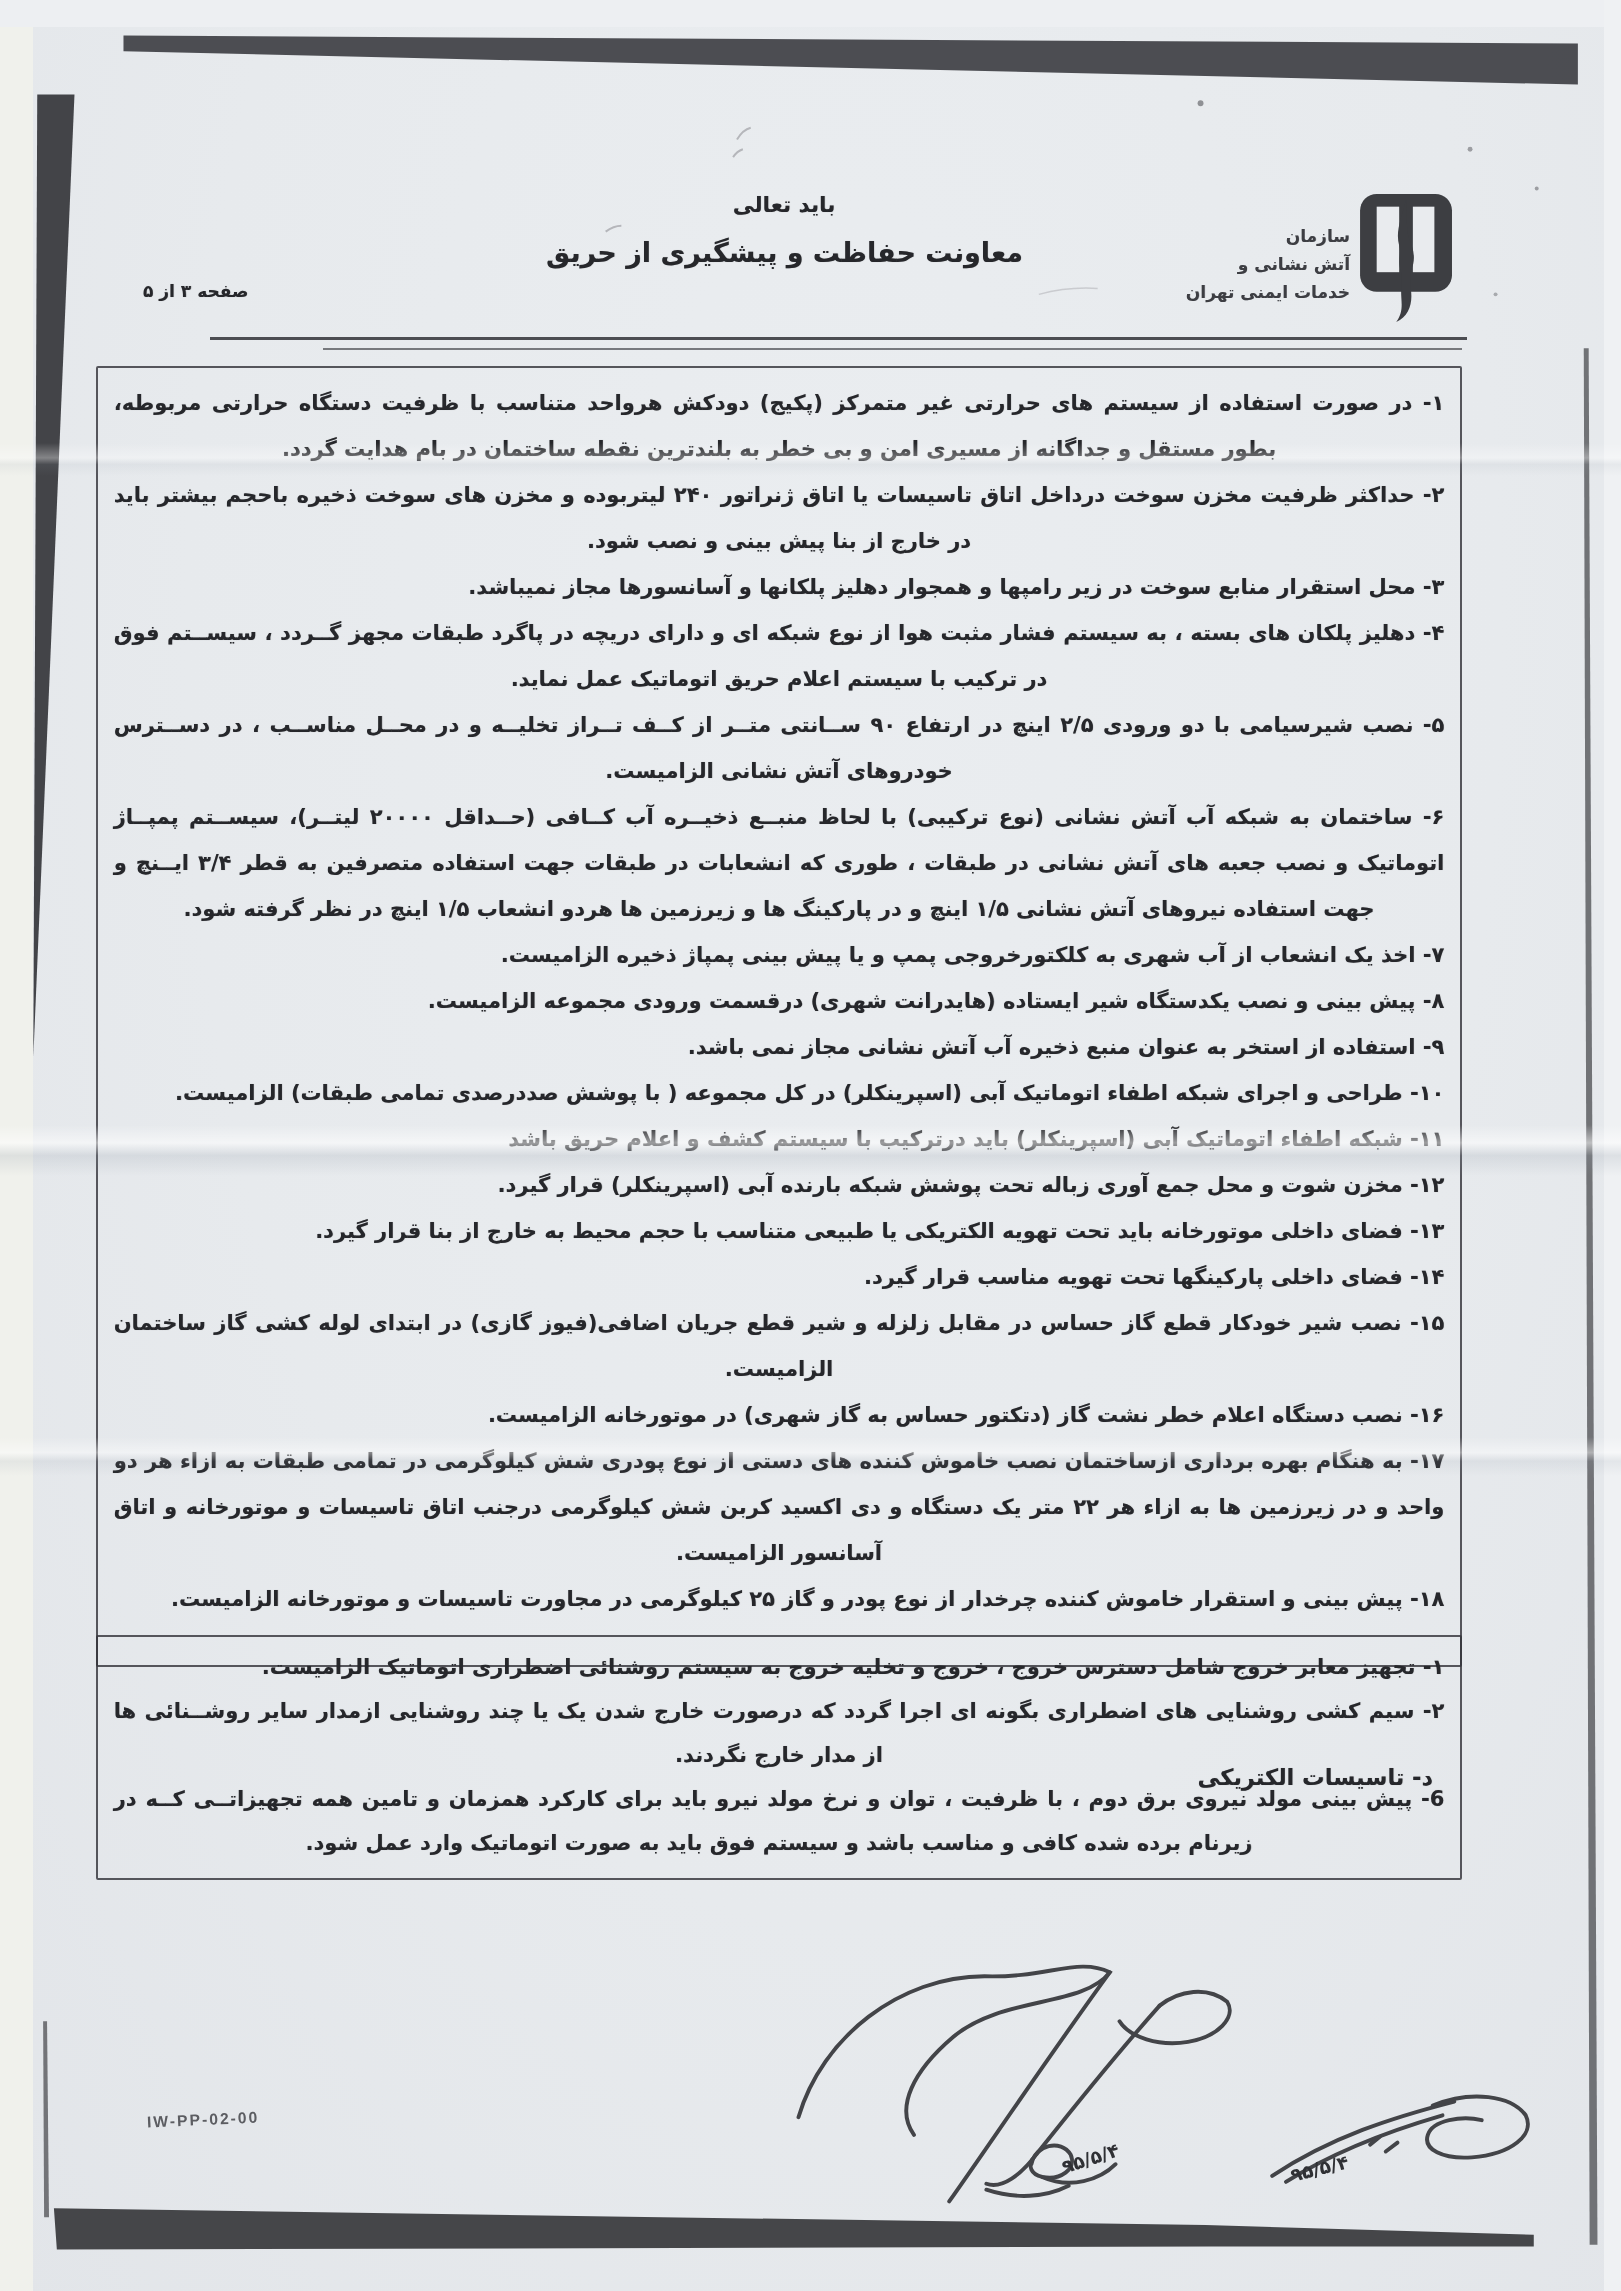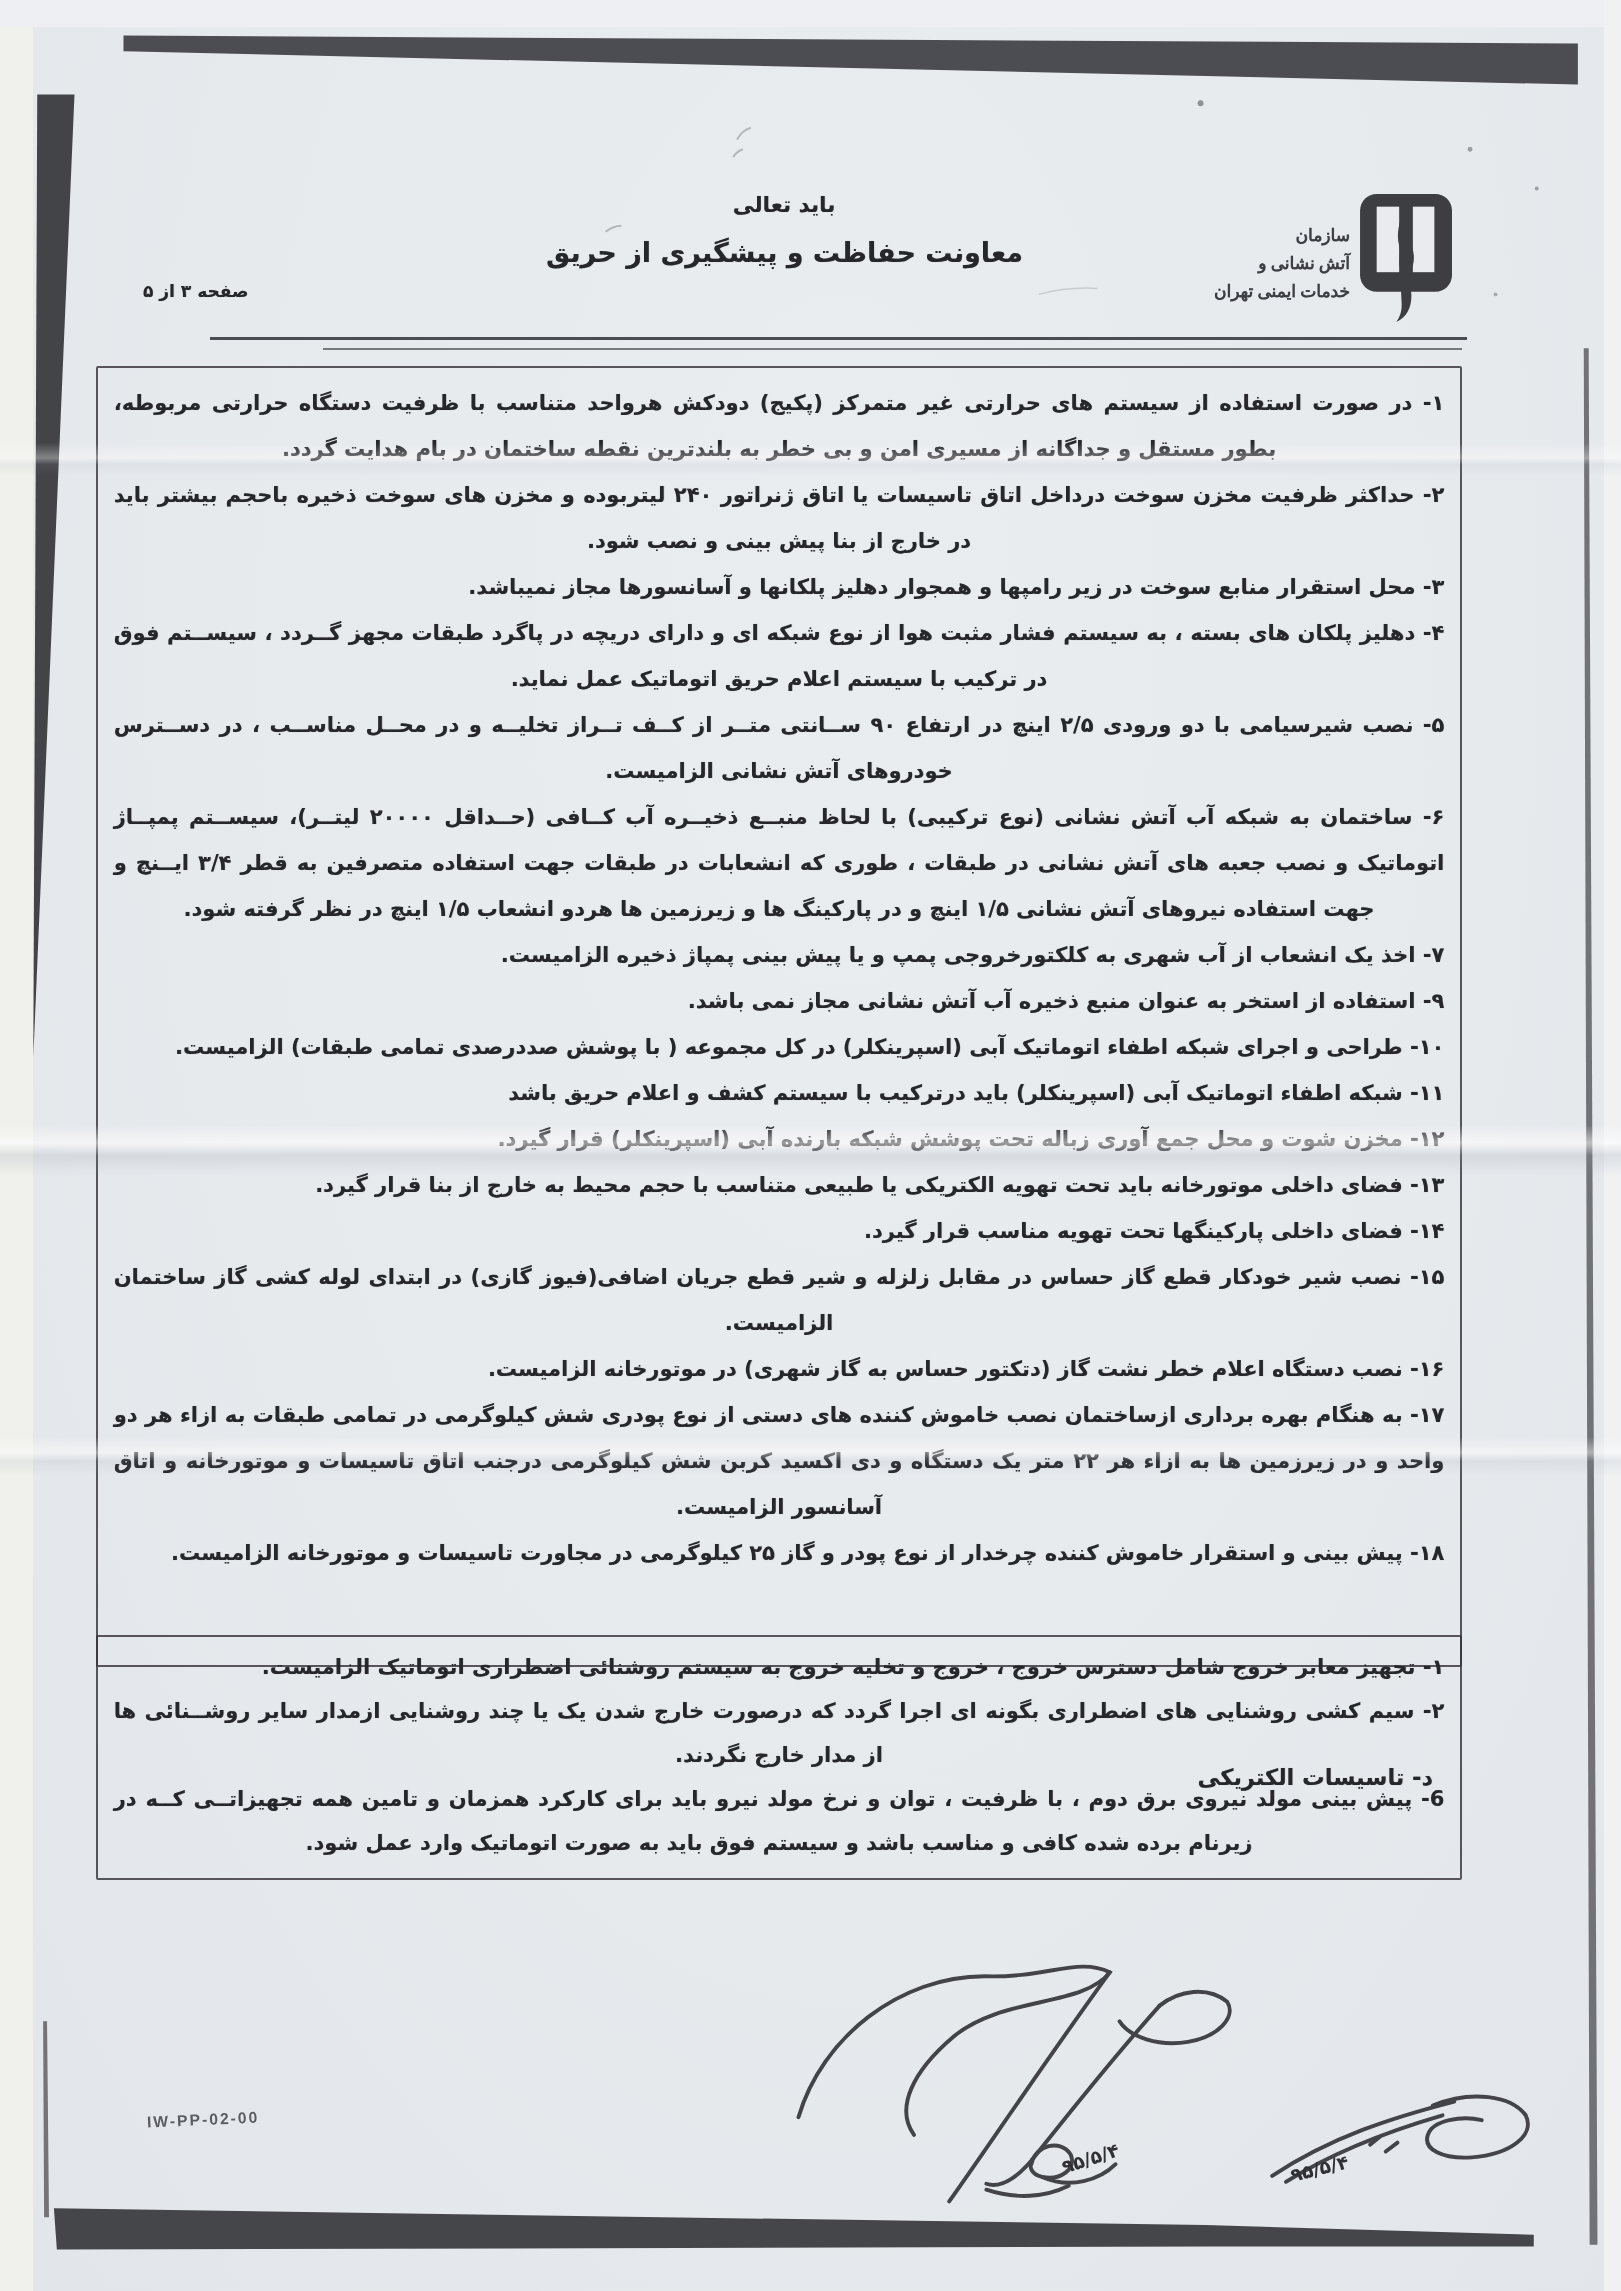--- a/index.html
+++ b/index.html
@@ -14,21 +14,21 @@
   .edge-right { left:1604px; top:0; width:17.6px; height:2292px; background:#eff1f3; }
 
   .typed { color:#26272b; font-weight:bold; text-shadow:0.3px 0.3px 0.7px rgba(25,26,30,.38); }
 
   .bismillah { position:absolute; top:192px; left:549px; width:470px; text-align:center; font-size:21.6px; }
   .doc-title { position:absolute; top:237px; left:461px; width:647px; text-align:center; font-size:27px; letter-spacing:0.5px; }
   .page-num  { position:absolute; top:281px; left:143px; font-size:17px; letter-spacing:1px; }
 
   .org-caption { position:absolute; top:222px; left:1123px; width:227px; direction:rtl; text-align:right;
                  font-size:17px; line-height:28px; color:#3d3e43; font-weight:bold;
-                 text-shadow:0.3px 0.3px 0.6px rgba(40,41,46,.3);font-family:Liberation Serif, serif; }
+                 text-shadow:0.3px 0.3px 0.6px rgba(40,41,46,.3); }
   .logo { position:absolute; left:1358px; top:192px; }
 
   .rule1 { position:absolute; left:210px; top:337px; width:1257px; height:2.9px; background:#3b3c40; opacity:.9; }
   .rule2 { position:absolute; left:323px; top:348px; width:1139px; height:2px; background:#3b3c40; opacity:.65; }
 
   .box { position:absolute; left:96px; width:1366px; box-sizing:border-box; direction:rtl;
          border:2px solid rgba(52,53,58,.82); border-radius:2px; overflow:hidden; }
   .box1 { top:366px; height:1301px; padding:11.8px 15.7px 0 15.7px; }
   .box2 { top:1635px; height:245px; padding:7.8px 15.7px 0 15.7px; }
 
@@ -89,20 +89,21 @@
   <div class="rule2"></div>
 
   <div class="box box1">
     <div class="item center-last">۱- در صورت استفاده از سیستم های حرارتی غیر متمرکز (پکیج) دودکش هرواحد متناسب با ظرفیت دستگاه حرارتی مربوطه، بطور مستقل و جداگانه از مسیری امن و بی خطر به بلندترین نقطه ساختمان در بام هدایت گردد.</div>
     <div class="item center-last">۲- حداکثر ظرفیت مخزن سوخت درداخل اتاق تاسیسات یا اتاق ژنراتور ۲۴۰ لیتربوده و مخزن های سوخت ذخیره باحجم بیشتر باید در خارج از بنا پیش بینی و نصب شود.</div>
     <div class="item">۳- محل استقرار منابع سوخت در زیر رامپها و همجوار دهلیز پلکانها و آسانسورها مجاز نمیباشد.</div>
     <div class="item center-last">۴- دهلیز پلکان های بسته ، به سیستم فشار مثبت هوا از نوع شبکه ای و دارای دریچه در پاگرد طبقات مجهز گــردد ، سیســتم فوق در ترکیب با سیستم اعلام حریق اتوماتیک عمل نماید.</div>
     <div class="item center-last">۵- نصب شیرسیامی با دو ورودی ۲/۵ اینچ در ارتفاع ۹۰ ســانتی متــر از کــف تــراز تخلیــه و در محــل مناســب ، در دســترس خودروهای آتش نشانی الزامیست.</div>
     <div class="item center-last">۶- ساختمان به شبکه آب آتش نشانی (نوع ترکیبی) با لحاظ منبــع ذخیــره آب کــافی (حــداقل ۲۰۰۰۰ لیتــر)، سیســتم پمپــاژ اتوماتیک و نصب جعبه های آتش نشانی در طبقات ، طوری که انشعابات در طبقات جهت استفاده متصرفین به قطر ۳/۴ ایــنچ و جهت استفاده نیروهای آتش نشانی ۱/۵ اینچ و در پارکینگ ها و زیرزمین ها هردو انشعاب ۱/۵ اینچ در نظر گرفته شود.</div>
     <div class="item">۷- اخذ یک انشعاب از آب شهری به کلکتورخروجی پمپ و یا پیش بینی پمپاژ ذخیره الزامیست.</div>
+    <div class="item">۸- پیش بینی و نصب یکدستگاه شیر ایستاده (هایدرانت شهری) درقسمت ورودی مجموعه الزامیست.</div>
     <div class="item">۹- استفاده از استخر به عنوان منبع ذخیره آب آتش نشانی مجاز نمی باشد.</div>
     <div class="item">۱۰- طراحی و اجرای شبکه اطفاء اتوماتیک آبی (اسپرینکلر) در کل مجموعه ( با پوشش صددرصدی تمامی طبقات) الزامیست.</div>
     <div class="item">۱۱- شبکه اطفاء اتوماتیک آبی (اسپرینکلر) باید درترکیب با سیستم کشف و اعلام حریق باشد</div>
     <div class="item">۱۲- مخزن شوت و محل جمع آوری زباله تحت پوشش شبکه بارنده آبی (اسپرینکلر) قرار گیرد.</div>
     <div class="item">۱۳- فضای داخلی موتورخانه باید تحت تهویه الکتریکی یا طبیعی متناسب با حجم محیط به خارج از بنا قرار گیرد.</div>
     <div class="item">۱۴- فضای داخلی پارکینگها تحت تهویه مناسب قرار گیرد.</div>
     <div class="item center-last">۱۵- نصب شیر خودکار قطع گاز حساس در مقابل زلزله و شیر قطع جریان اضافی(فیوز گازی) در ابتدای لوله کشی گاز ساختمان الزامیست.</div>
     <div class="item">۱۶- نصب دستگاه اعلام خطر نشت گاز (دتکتور حساس به گاز شهری) در موتورخانه الزامیست.</div>
     <div class="item center-last">۱۷- به هنگام بهره برداری ازساختمان نصب خاموش کننده های دستی از نوع پودری شش کیلوگرمی در تمامی طبقات به ازاء هر دو واحد و در زیرزمین ها به ازاء هر ۲۲ متر یک دستگاه و دی اکسید کربن شش کیلوگرمی درجنب اتاق تاسیسات و موتورخانه و اتاق آسانسور الزامیست.</div>
     <div class="item">۱۸- پیش بینی و استقرار خاموش کننده چرخدار از نوع پودر و گاز ۲۵ کیلوگرمی در مجاورت تاسیسات و موتورخانه الزامیست.</div>

